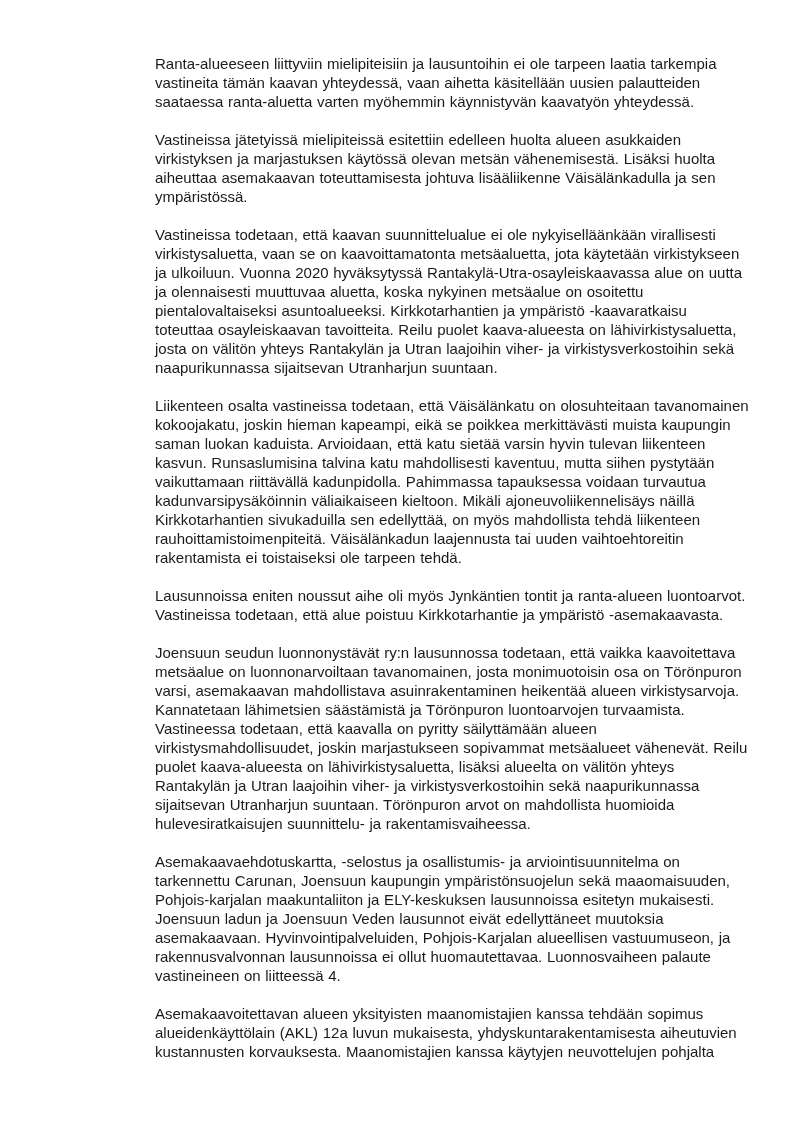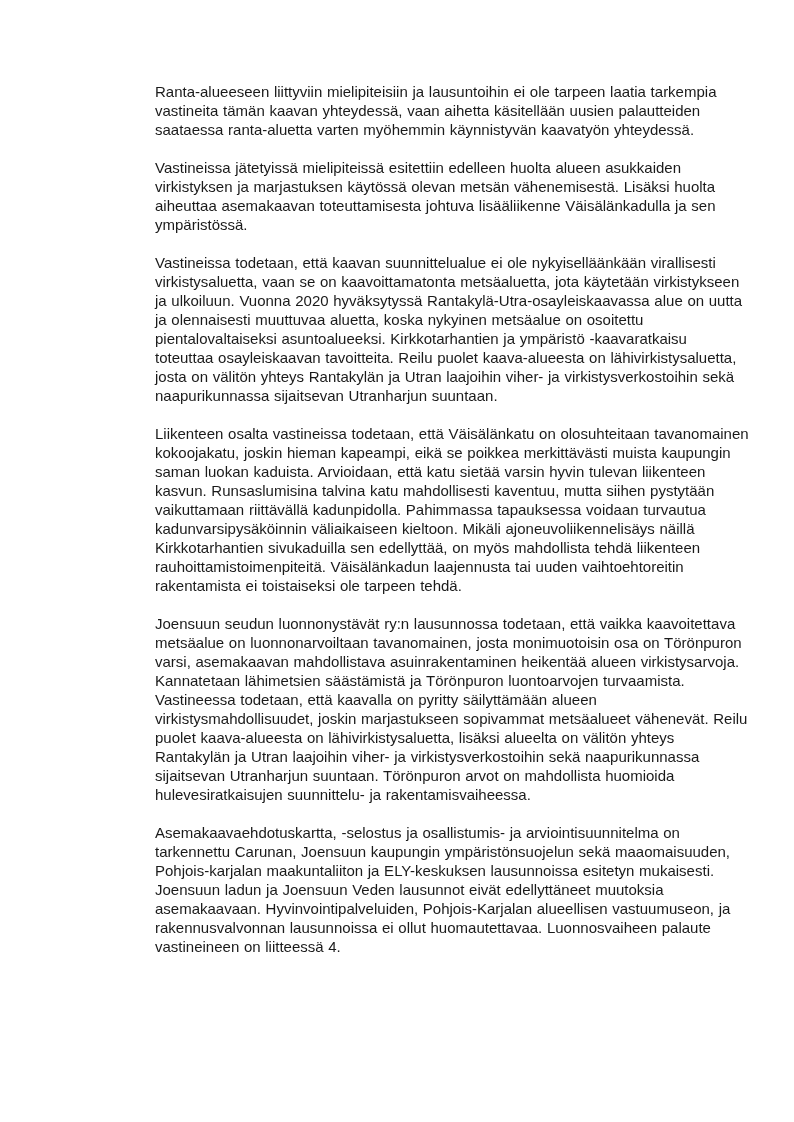--- a/index.html
+++ b/index.html
@@ -19,32 +19,33 @@
     position: absolute;
     left: 155px;
     top: 54px;
     width: 594px;
     color: #1a1a1a;
     font-size: 15px;
     line-height: 19px;
     letter-spacing: 0px;
     word-spacing: 0.5px;
     text-align: left;
-    margin-top: 28px;
   }
   .text-block p {
     margin: 0 0 19px 0;
     padding: 0;
   }
 </style>
 </head>
 <body>
 
 <div class="page">
   <div class="text-block">
     <p>Ranta-alueeseen liittyviin mielipiteisiin ja lausuntoihin ei ole tarpeen laatia tarkempia vastineita tämän kaavan yhteydessä, vaan aihetta käsitellään uusien palautteiden saataessa ranta-aluetta varten myöhemmin käynnistyvän kaavatyön yhteydessä.</p>
     <p>Vastineissa jätetyissä mielipiteissä esitettiin edelleen huolta alueen asukkaiden virkistyksen ja marjastuksen käytössä olevan metsän vähenemisestä. Lisäksi huolta aiheuttaa asemakaavan toteuttamisesta johtuva lisääliikenne Väisälänkadulla ja sen ympäristössä.</p>
     <p>Vastineissa todetaan, että kaavan suunnittelualue ei ole nykyiselläänkään virallisesti virkistysaluetta, vaan se on kaavoittamatonta metsäaluetta, jota käytetään virkistykseen ja ulkoiluun. Vuonna 2020 hyväksytyssä Rantakylä-Utra-osayleiskaavassa alue on uutta ja olennaisesti muuttuvaa aluetta, koska nykyinen metsäalue on osoitettu pientalovaltaiseksi asuntoalueeksi. Kirkkotarhantien ja ympäristö -kaavaratkaisu toteuttaa osayleiskaavan tavoitteita. Reilu puolet kaava-alueesta on lähivirkistysaluetta, josta on välitön yhteys Rantakylän ja Utran laajoihin viher- ja virkistysverkostoihin sekä naapurikunnassa sijaitsevan Utranharjun suuntaan.</p>
     <p>Liikenteen osalta vastineissa todetaan, että Väisälänkatu on olosuhteitaan tavanomainen kokoojakatu, joskin hieman kapeampi, eikä se poikkea merkittävästi muista kaupungin saman luokan kaduista. Arvioidaan, että katu sietää varsin hyvin tulevan liikenteen kasvun. Runsaslumisina talvina katu mahdollisesti kaventuu, mutta siihen pystytään vaikuttamaan riittävällä kadunpidolla. Pahimmassa tapauksessa voidaan turvautua kadunvarsipysäköinnin väliaikaiseen kieltoon. Mikäli ajoneuvoliikennelisäys näillä Kirkkotarhantien sivukaduilla sen edellyttää, on myös mahdollista tehdä liikenteen rauhoittamistoimenpiteitä. Väisälänkadun laajennusta tai uuden vaihtoehtoreitin rakentamista ei toistaiseksi ole tarpeen tehdä.</p>
+    <p>Lausunnoissa eniten noussut aihe oli myös Jynkäntien tontit ja ranta-alueen luontoarvot. Vastineissa todetaan, että alue poistuu Kirkkotarhantie ja ympäristö -asemakaavasta.</p>
     <p>Joensuun seudun luonnonystävät ry:n lausunnossa todetaan, että vaikka kaavoitettava metsäalue on luonnonarvoiltaan tavanomainen, josta monimuotoisin osa on Törönpuron varsi, asemakaavan mahdollistava asuinrakentaminen heikentää alueen virkistysarvoja. Kannatetaan lähimetsien säästämistä ja Törönpuron luontoarvojen turvaamista. Vastineessa todetaan, että kaavalla on pyritty säilyttämään alueen virkistysmahdollisuudet, joskin marjastukseen sopivammat metsäalueet vähenevät. Reilu puolet kaava-alueesta on lähivirkistysaluetta, lisäksi alueelta on välitön yhteys Rantakylän ja Utran laajoihin viher- ja virkistysverkostoihin sekä naapurikunnassa sijaitsevan Utranharjun suuntaan. Törönpuron arvot on mahdollista huomioida hulevesiratkaisujen suunnittelu- ja rakentamisvaiheessa.</p>
     <p>Asemakaavaehdotuskartta, -selostus ja osallistumis- ja arviointisuunnitelma on tarkennettu Carunan, Joensuun kaupungin ympäristönsuojelun sekä maaomaisuuden, Pohjois-karjalan maakuntaliiton ja ELY-keskuksen lausunnoissa esitetyn mukaisesti. Joensuun ladun ja Joensuun Veden lausunnot eivät edellyttäneet muutoksia asemakaavaan. Hyvinvointipalveluiden, Pohjois-Karjalan alueellisen vastuumuseon, ja rakennusvalvonnan lausunnoissa ei ollut huomautettavaa. Luonnosvaiheen palaute vastineineen on liitteessä 4.</p>
+    <p>Asemakaavoitettavan alueen yksityisten maanomistajien kanssa tehdään sopimus alueidenkäyttölain (AKL) 12a luvun mukaisesta, yhdyskuntarakentamisesta aiheutuvien kustannusten korvauksesta. Maanomistajien kanssa käytyjen neuvottelujen pohjalta</p>
   </div>
 </div>
 
 </body></html>

